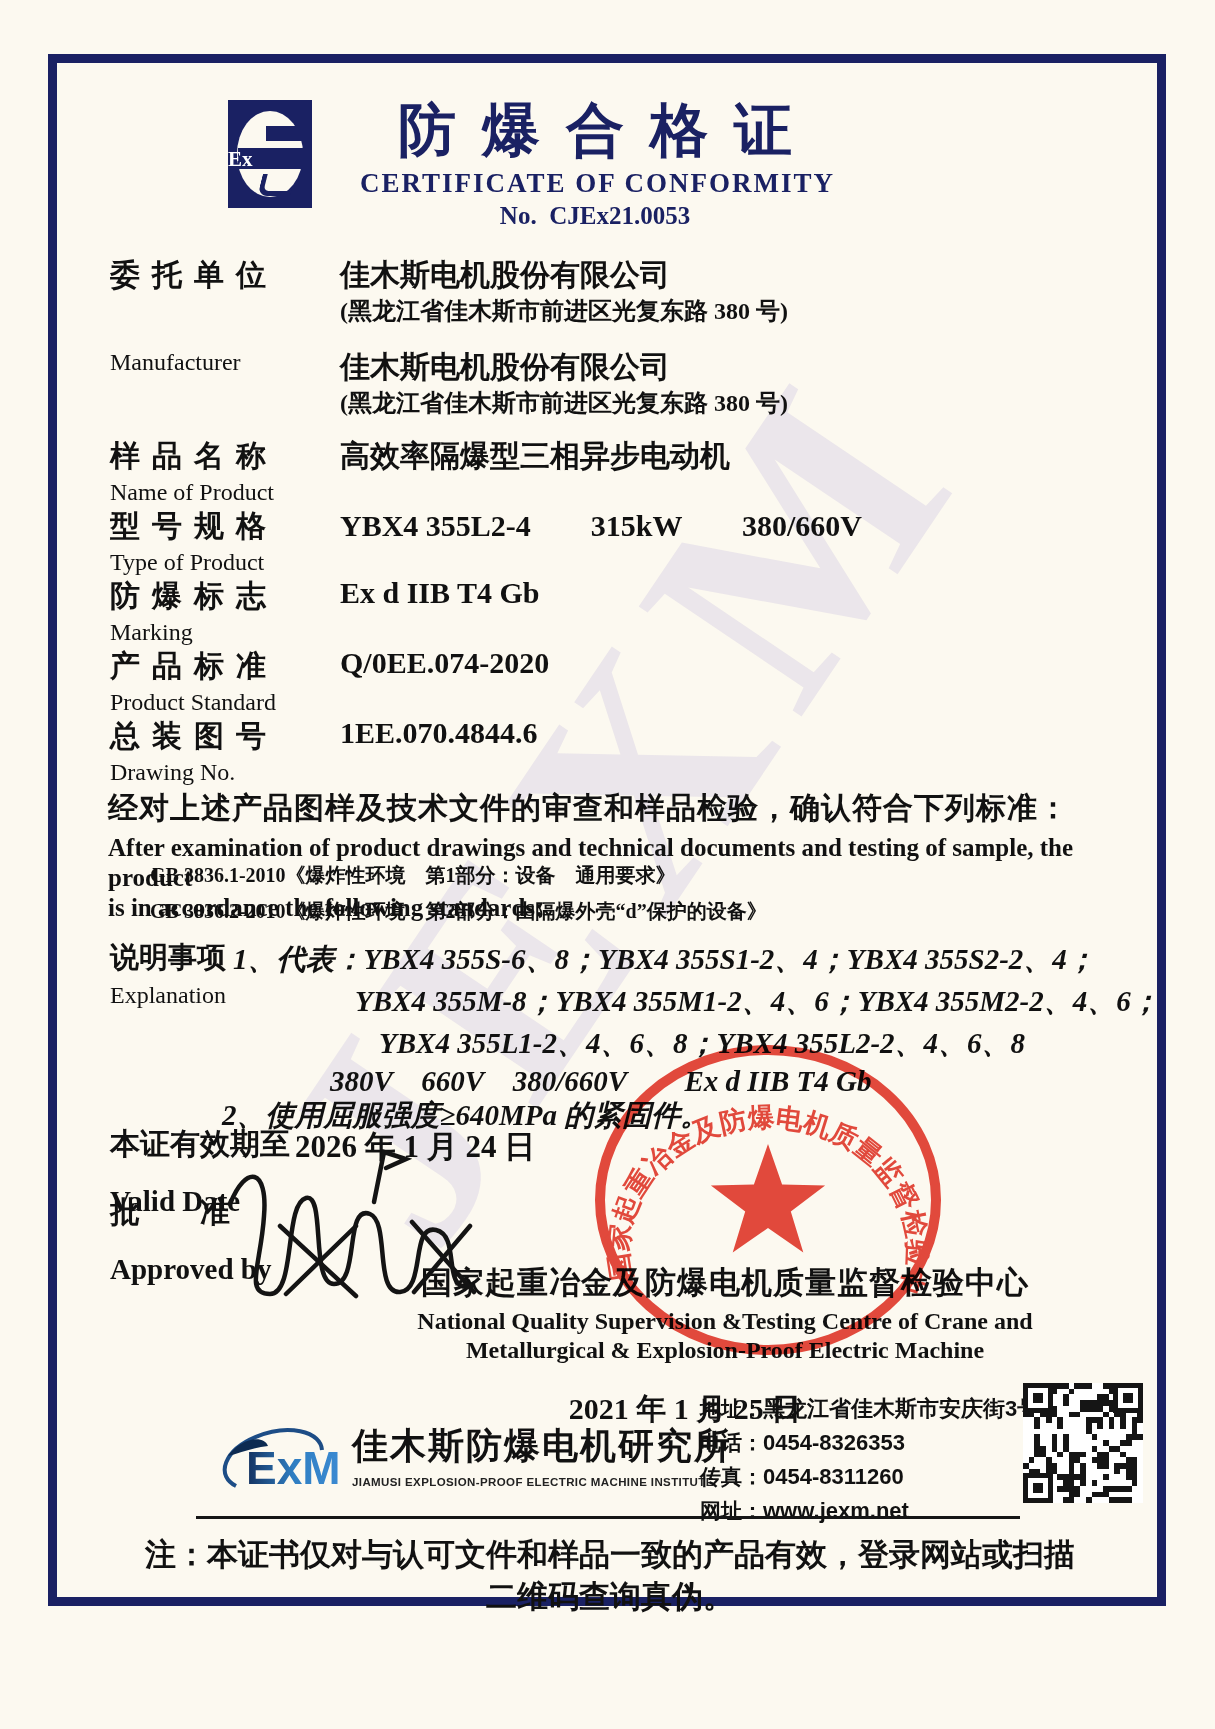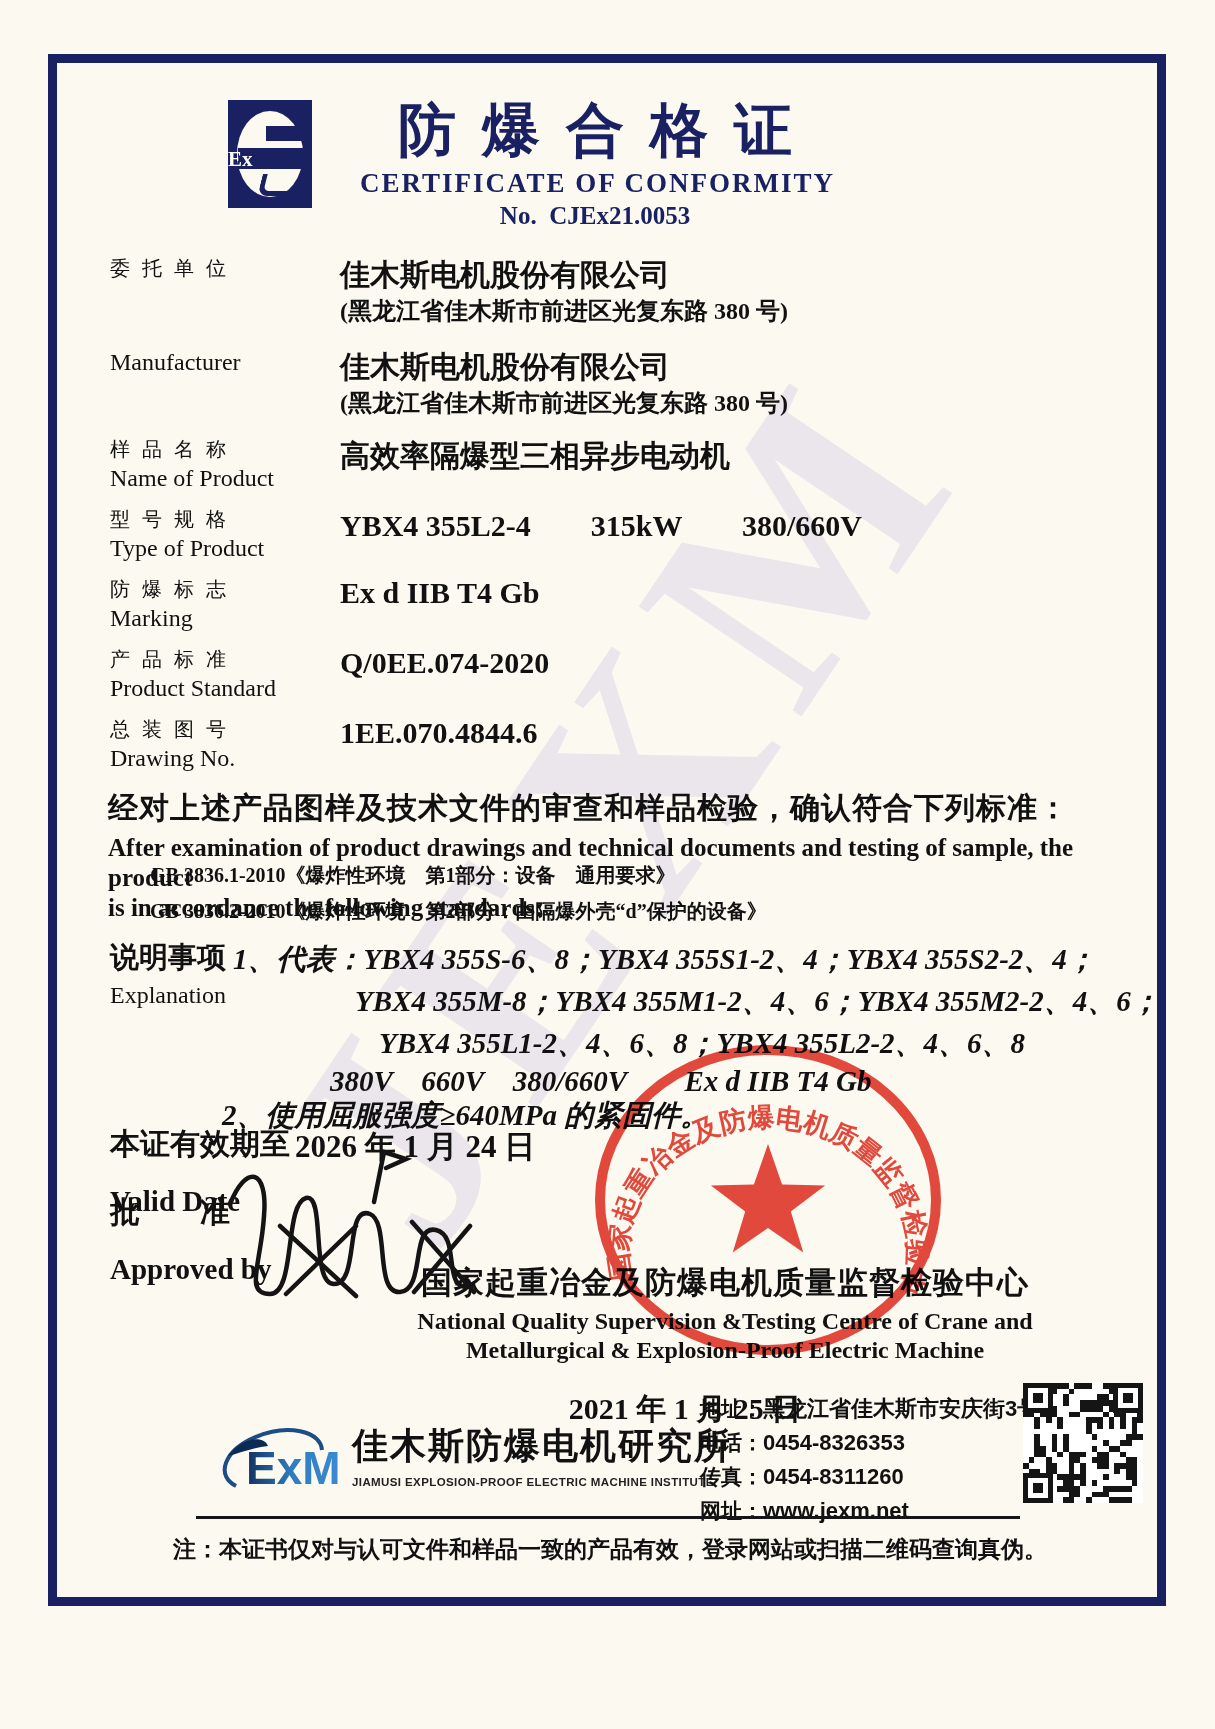--- a/index.html
+++ b/index.html
@@ -24,21 +24,21 @@
                border-bottom:5px solid #1a2163;border-radius:0 0 0 10px;transform:skewX(-14deg);}
   .title{position:absolute;left:355px;top:92px;width:480px;text-align:center;font-size:58px;font-weight:bold;
          color:#1a2163;letter-spacing:26px;text-indent:26px;z-index:2;}
   .subtitle{position:absolute;left:355px;top:168px;width:480px;text-align:right;font-size:27px;font-weight:bold;
             color:#1a2163;letter-spacing:2px;z-index:2;}
   .certno{position:absolute;left:355px;top:202px;width:480px;text-align:center;font-size:25px;font-weight:bold;
           color:#1a2163;z-index:2;}
 
   
   .frow{position:absolute;left:110px;width:960px;z-index:2;}
-  .f-cn{font-size:20px;font-weight:normal;letter-spacing:12px;}
+  .f-cn{font-size:30px;font-weight:bold;letter-spacing:12px;}
   .f-en{font-size:24px;margin-top:2px;}
   .f-val{position:absolute;left:230px;top:0;font-size:30px;font-weight:bold;white-space:pre;}
   .f-note{position:absolute;left:230px;top:40px;font-size:24px;font-weight:bold;white-space:nowrap;}
   .r1{top:255px;} .r2{top:347px;} .r3{top:436px;} .r4{top:506px;} .r5{top:576px;} .r6{top:646px;} .r7{top:716px;}
 
   
   .statement{position:absolute;left:108px;top:788px;width:970px;z-index:2;}
   .st-cn{font-size:30px;font-weight:bold;letter-spacing:1px;}
   .st-en{font-size:25px;font-weight:bold;line-height:30px;margin-top:4px;}
   .std{position:absolute;left:150px;font-size:20px;font-weight:bold;z-index:2;white-space:pre;}
@@ -77,21 +77,21 @@
   .c-row{display:flex;line-height:34px;}
   .c-label{font-size:21px;font-weight:bold;}
   .c-val{font-size:22px;font-weight:bold;}
   .qr{position:absolute;left:1023px;top:1383px;width:120px;height:120px;display:grid;
       grid-template-columns:repeat(21,1fr);grid-template-rows:repeat(21,1fr);background:#fff;z-index:2;}
   .qr i{display:block;} .qr i.b{background:#151515;}
   .fp{position:absolute;width:30px;height:30px;border:5px solid #151515;background:#fff;box-sizing:border-box;z-index:3;}
   .fp::after{content:"";position:absolute;left:5px;top:5px;width:10px;height:10px;background:#151515;}
   .fp1{left:1023px;top:1383px;} .fp2{left:1113px;top:1383px;} .fp3{left:1023px;top:1473px;}
   .sep{position:absolute;left:196px;top:1516px;width:824px;height:3px;background:#161616;z-index:2;}
-  .note{position:absolute;left:140px;top:1534px;width:940px;text-align:center;font-size:23px;font-weight:bold;
+  .note{position:absolute;left:140px;top:1534px;width:940px;text-align:center;font-size:31px;font-weight:bold;
         font-family:"Liberation Sans","DejaVu Sans",sans-serif;color:#111;z-index:2;}
 </style>
 </head>
 <body>
 
 <div class="page">
   <div class="watermark">JEXM</div>
   <div class="frame"></div>
 
   <div class="exlogo">

